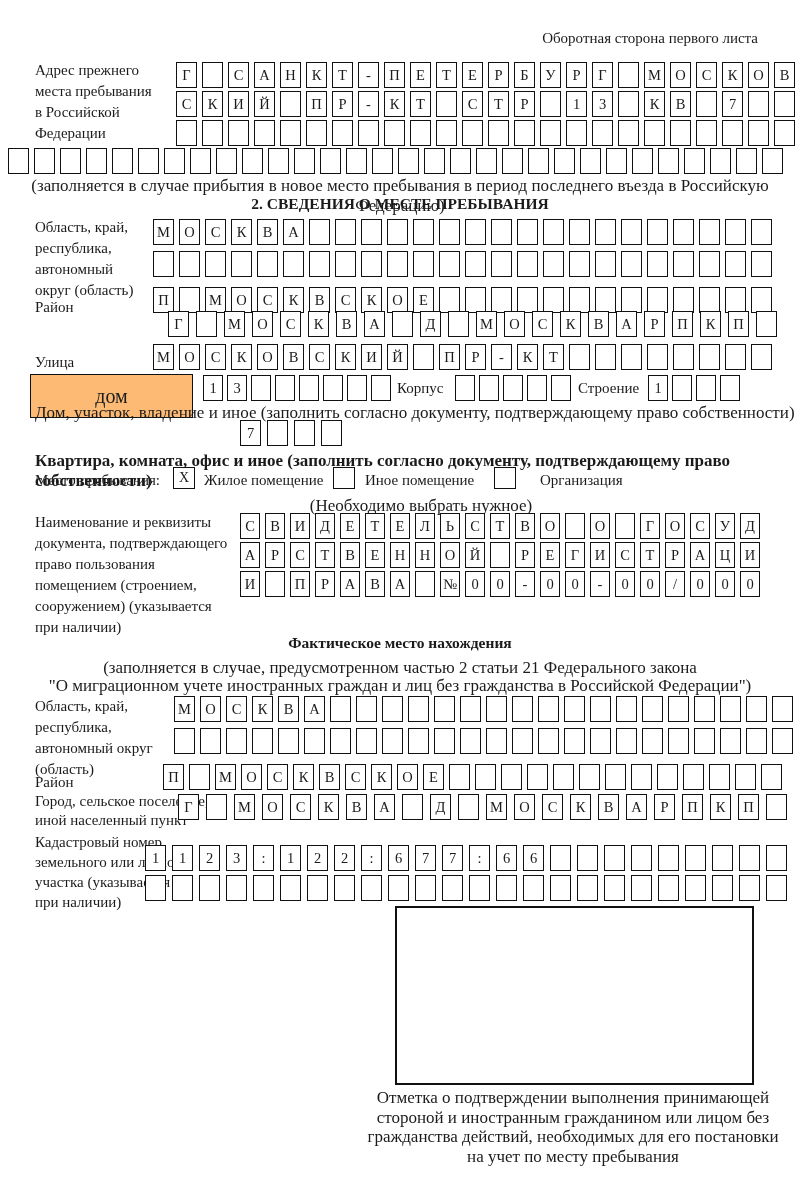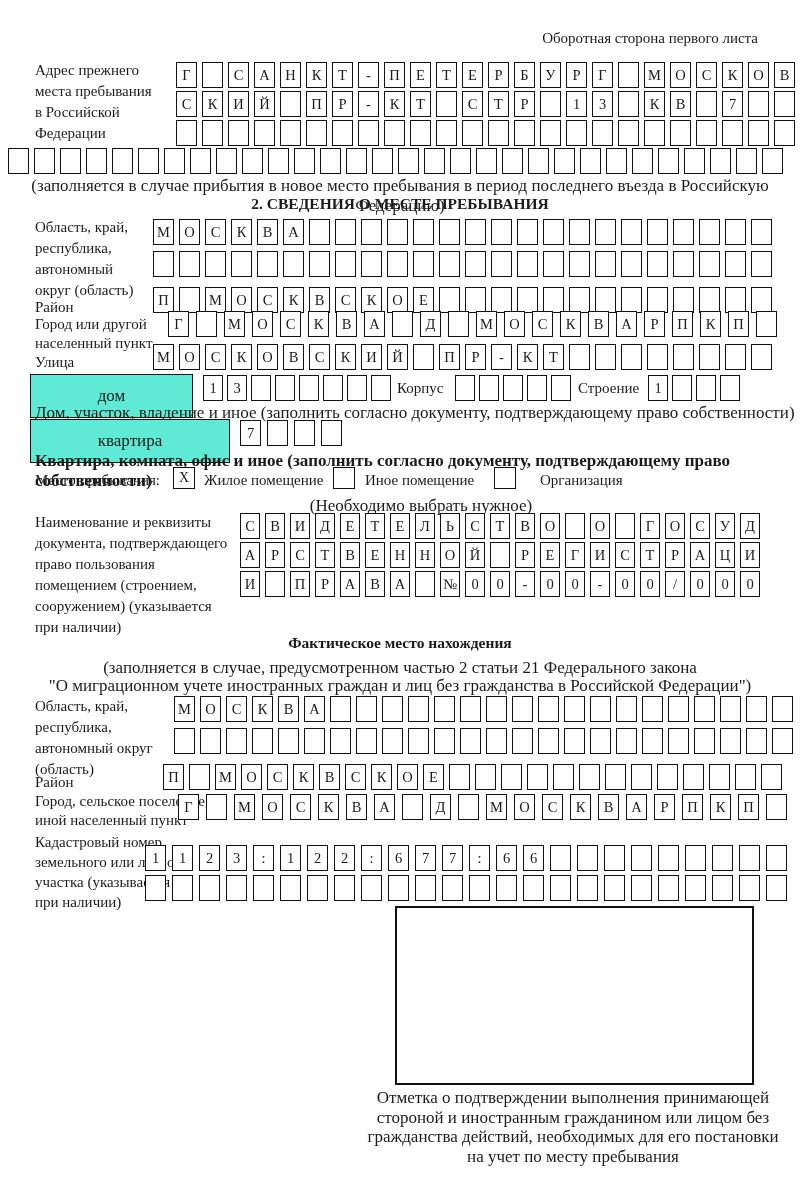--- a/index.html
+++ b/index.html
@@ -19,21 +19,21 @@
   .boxrow.g6{gap:6px;}
   .boxrow.g7{gap:7px;}
   .cell{
     box-sizing:border-box;flex:0 0 auto;width:21px;height:26px;
     border:1.5px solid #111;display:inline-flex;align-items:center;justify-content:center;
     font-size:14.5px;background:#fff;
   }
   .w20 .cell{width:20px;}
   .widebox{
     box-sizing:border-box;border:1.5px solid #111;height:44px;
-    display:flex;align-items:center;justify-content:center;font-size:17px;background:#5eead4;
+    display:flex;align-items:center;justify-content:center;font-size:20px;background:#fdba74;
   }
   .checkbox{
     box-sizing:border-box;width:22px;height:22px;border:1.5px solid #111;
     display:inline-flex;align-items:center;justify-content:center;font-size:14px;background:#fff;
   }
   .stampbox{border:2px solid #111;background:#fff;}
 </style>
 </head>
 <body>
 
@@ -237,22 +237,20 @@
       <span class="cell"></span>
       <span class="cell"></span>
       <span class="cell"></span>
       <span class="cell"></span>
       <span class="cell"></span>
       <span class="cell"></span>
       <span class="cell"></span>
       <span class="cell"></span>
     </div>
 
-  <div class="abs lbl lines" style="left:35px;top:315px;line-height:19px;">Город или другой
-населенный пункт</div>
   <div class="abs boxrow g7" style="left:168px;top:311px;">
       <span class="cell">Г</span>
       <span class="cell"></span>
       <span class="cell">М</span>
       <span class="cell">О</span>
       <span class="cell">С</span>
       <span class="cell">К</span>
       <span class="cell">В</span>
       <span class="cell">А</span>
       <span class="cell"></span>
@@ -322,23 +320,20 @@
     </div>
   <div class="abs lbl" style="left:578px;top:378px;">Строение</div>
   <div class="abs boxrow g4 w20" style="left:648px;top:375px;">
       <span class="cell">1</span>
       <span class="cell"></span>
       <span class="cell"></span>
       <span class="cell"></span>
     </div>
   <div class="abs cap" style="left:35px;top:403px;">Дом, участок, владение и иное (заполнить согласно документу, подтверждающему право собственности)</div>
 
-  <div class="abs widebox" style="left:30px;top:419px;width:200px;">
-      <span>квартира</span>
-    </div>
   <div class="abs boxrow g6" style="left:240px;top:420px;">
       <span class="cell">7</span>
       <span class="cell"></span>
       <span class="cell"></span>
       <span class="cell"></span>
     </div>
   <div class="abs cap" style="left:35px;top:451px;font-weight:bold;">Квартира, комната, офис и иное (заполнить согласно документу, подтверждающему право собственности)</div>
 
   <div class="abs lbl" style="left:35px;top:470px;">Место пребывания:</div>
   <div class="abs checkbox" style="left:173px;top:467px;">X</div>

